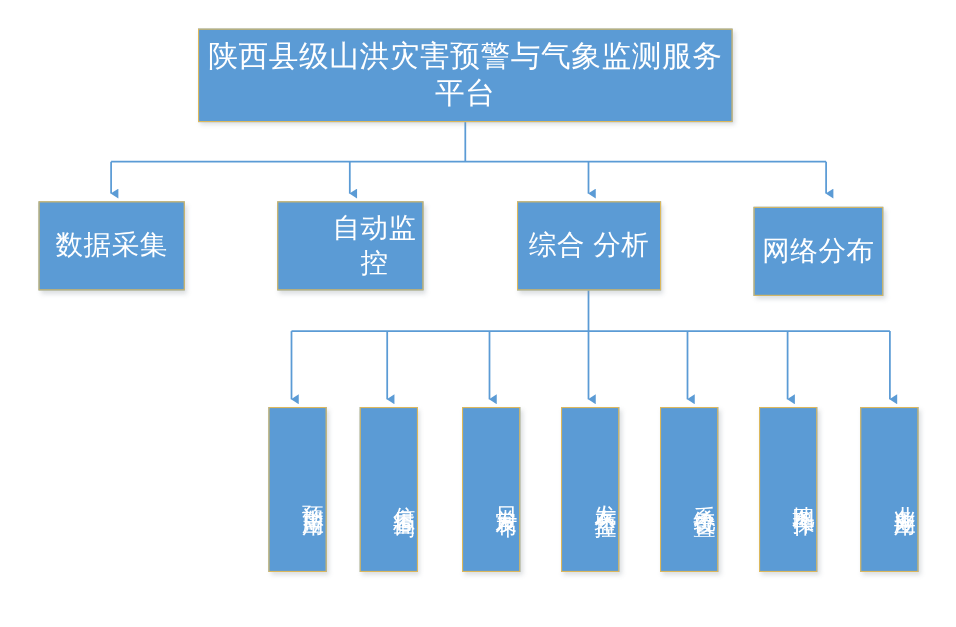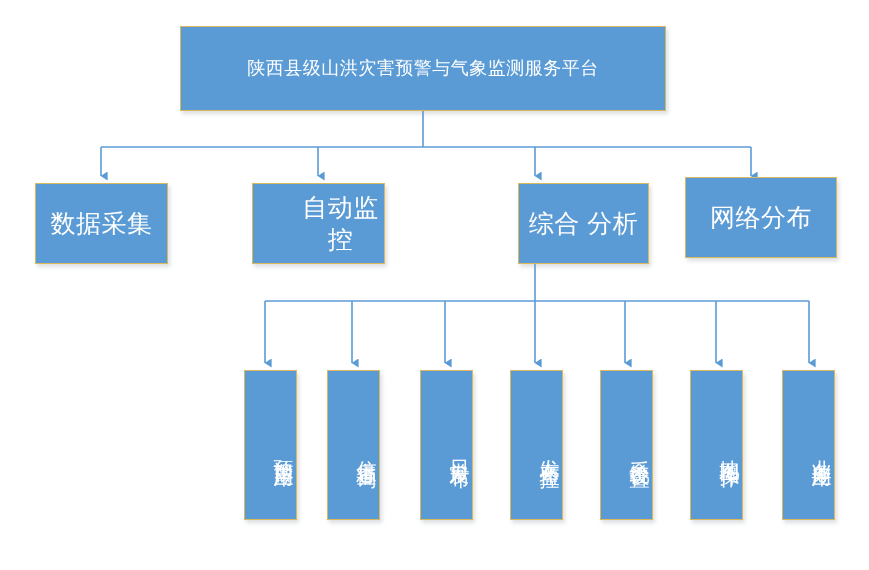--- a/index.html
+++ b/index.html
@@ -33,21 +33,21 @@
     border: 1.4px solid #DCB85C;
     color: #FFFFFF;
     display: flex;
     align-items: center;
     justify-content: center;
     text-align: center;
     box-shadow: 2px 3px 4px rgba(140,150,160,0.30);
     letter-spacing: 0.5px;
   }
   .node-title {
-    font-size: 18px;
+    font-size: 27px;
     line-height: 1.25;
   }
   .node-l2 {
     font-size: 25px;
     line-height: 1.25;
   }
   .node-l3 {
     font-size: 20px;
     line-height: 1.22;
     writing-mode: vertical-rl;
@@ -92,22 +92,22 @@
       <line x1="625" y1="301" x2="625" y2="363" marker-end="url(#arrowhead)"></line>
       <line x1="716" y1="301" x2="716" y2="363" marker-end="url(#arrowhead)"></line>
       <line x1="809" y1="301" x2="809" y2="363" marker-end="url(#arrowhead)"></line>
     </g>
   </svg>
 
   <div class="node node-title" style="left: 180px; top: 26px; width: 486px; height: 85px; background: rgb(91, 155, 213); border-color: rgb(220, 184, 92); color: rgb(255, 255, 255);">陕西县级山洪灾害预警与气象监测服务平台</div>
 
   <div class="node node-l2" style="left: 35px; top: 183px; width: 133px; height: 81px; background: rgb(91, 155, 213); border-color: rgb(220, 184, 92); color: rgb(255, 255, 255);">数据采集</div>
   <div class="node node-l2" style="left: 252px; top: 183px; width: 133px; height: 81px; background: rgb(91, 155, 213); border-color: rgb(220, 184, 92); color: rgb(255, 255, 255); padding-left: 44px;">自动监控</div>
-  <div class="node node-l2" style="left: 470px; top: 183px; width: 131px; height: 81px; background: rgb(91, 155, 213); border-color: rgb(220, 184, 92); color: rgb(255, 255, 255); margin-left: 48px;">综合 分析</div>
-  <div class="node node-l2" style="left: 685px; top: 177px; width: 152px; height: 81px; background: rgb(91, 155, 213); border-color: rgb(220, 184, 92); color: rgb(255, 255, 255);">网络分布</div>
+  <div class="node node-l2" style="left: 470px; top: 183px; width: 131px; height: 81px; background: rgb(91, 155, 213); border-color: rgb(220, 184, 92); color: rgb(255, 255, 255);">综合 分析</div>
+  <div class="node node-l2" style="left: 685px; top: 188px; width: 118px; height: 81px; background: rgb(91, 155, 213); border-color: rgb(220, 184, 92); color: rgb(255, 255, 255);">网络分布</div>
 
   <div class="node node-l3" style="left: 244px; top: 370px; width: 53px; height: 150px; background: rgb(91, 155, 213); border-color: rgb(220, 184, 92); color: rgb(255, 255, 255);">预警应用</div>
   <div class="node node-l3" style="left: 327px; top: 370px; width: 53px; height: 150px; background: rgb(91, 155, 213); border-color: rgb(220, 184, 92); color: rgb(255, 255, 255);">信息查询</div>
   <div class="node node-l3" style="left: 420px; top: 370px; width: 53px; height: 150px; background: rgb(91, 155, 213); border-color: rgb(220, 184, 92); color: rgb(255, 255, 255);">日常发布</div>
   <div class="node node-l3" style="left: 510px; top: 370px; width: 53px; height: 150px; background: rgb(91, 155, 213); border-color: rgb(220, 184, 92); color: rgb(255, 255, 255);">发布监控</div>
   <div class="node node-l3" style="left: 600px; top: 370px; width: 53px; height: 150px; background: rgb(91, 155, 213); border-color: rgb(220, 184, 92); color: rgb(255, 255, 255);">系统设置</div>
   <div class="node node-l3" style="left: 690px; top: 370px; width: 53px; height: 150px; background: rgb(91, 155, 213); border-color: rgb(220, 184, 92); color: rgb(255, 255, 255);">地图操作</div>
   <div class="node node-l3" style="left: 782px; top: 370px; width: 53px; height: 150px; background: rgb(91, 155, 213); border-color: rgb(220, 184, 92); color: rgb(255, 255, 255);">业务应用</div>
 
 </div>

